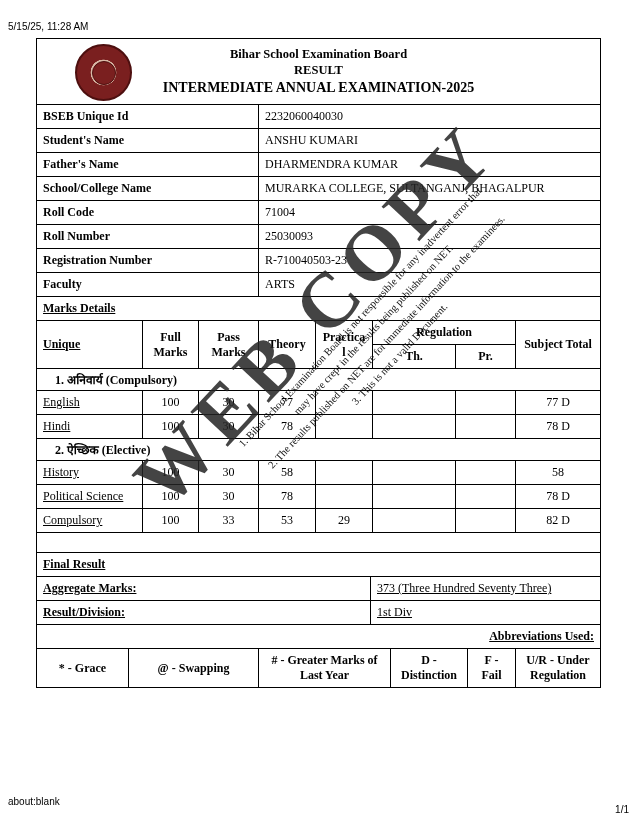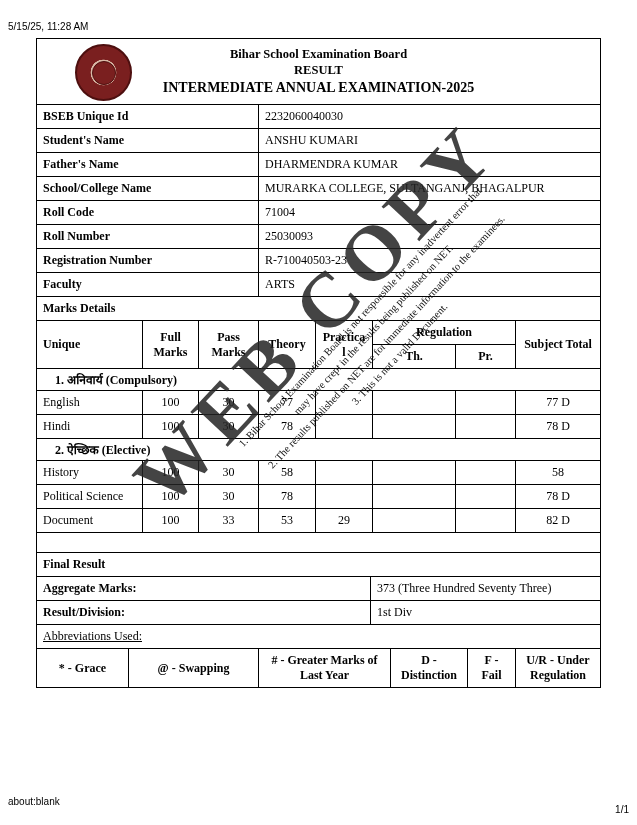--- a/index.html
+++ b/index.html
@@ -21,21 +21,21 @@
   .ts { top:21px; left:8px; }
   .fl { bottom:18px; left:8px; }
   .fr { bottom:10px; right:8px; }
 
   .doc { position:absolute; left:36px; top:38px; width:565px; }
 
   table { width:100%; border-collapse:collapse; table-layout:fixed; margin-top:-1px; }
   td, th { border:1px solid #000; padding:4px 6px; font-size:12px; vertical-align:middle; word-wrap:break-word; }
   .b { font-weight:bold; }
   .c { text-align:center; }
-  .l { text-align:left; }
+  .l { text-align:left;text-decoration:underline; }
 
   .header-box {
     border:1px solid #000;
     position:relative;
     height:67px;
     display:flex; flex-direction:column;
     align-items:center; justify-content:center;
     text-align:center;
   }
   .header-box .line1 { font-size:12.5px; font-weight:bold; }
@@ -70,21 +70,21 @@
   
 
   .group-row td { font-weight:bold; padding:2px 18px; }
   .empty-row td { height:20px; }
 
   col.final-label { width:334px; }
 
   
   col.a1 { width:92px; } col.a2 { width:130px; } col.a3 { width:132px; }
   col.a4 { width:77px; } col.a5 { width:48px; }
-  .abbrev-title-cell { text-align:left; font-weight:normal; }
+  .abbrev-title-cell { text-align:right; font-weight:bold; }
   .abbrev-title-cell span { text-decoration:underline; }
   .abbrev-row td { font-weight:bold; text-align:center; height:37px; }
 
   .watermark-main {
     position:absolute; left:50px; top:270px; width:530px;
     text-align:center;
     transform:rotate(-47deg);
     font-size:78px; font-weight:bold; letter-spacing:8px;
     color:rgba(35,35,35,0.85);
     pointer-events:none;
@@ -236,21 +236,21 @@
           <td class="l">Political Science</td>
           <td class="c">100</td>
           <td class="c">30</td>
           <td class="c">78</td>
           <td class="c"></td>
           <td class="c"></td>
           <td class="c"></td>
           <td class="c">78 D</td>
         </tr>
         <tr>
-          <td class="l">Document</td>
+          <td class="l">Compulsory</td>
           <td class="c">100</td>
           <td class="c">33</td>
           <td class="c">53</td>
           <td class="c">29</td>
           <td class="c"></td>
           <td class="c"></td>
           <td class="c">82 D</td>
         </tr>
 
         <tr class="empty-row">

